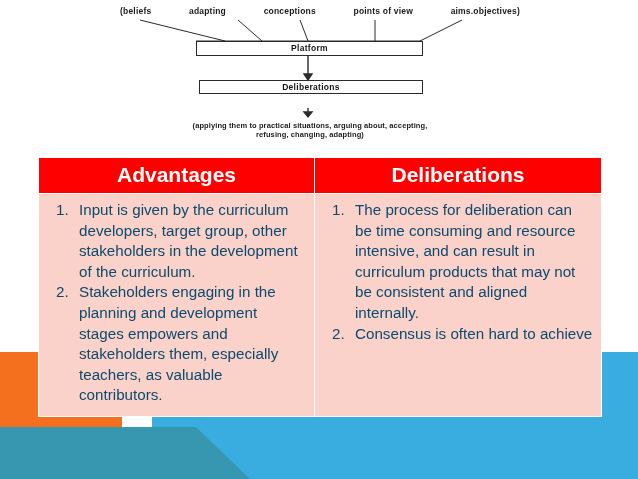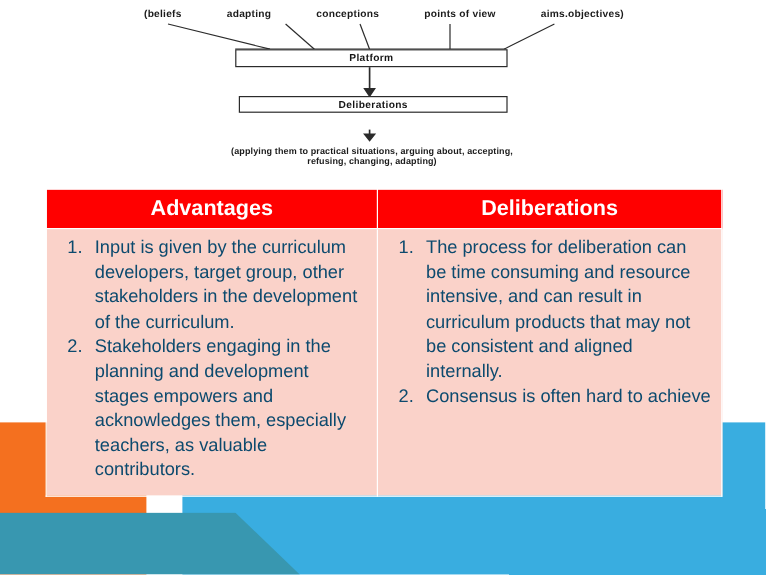--- a/index.html
+++ b/index.html
@@ -96,21 +96,21 @@
     position: absolute;
     left: 38px;
     top: 157px;
     width: 561px;
     border-collapse: collapse;
     table-layout: fixed;
   }
   .tbl th {
     background: #FF0000;
     color: #ffffff;
-    font-size: 18px;
+    font-size: 21px;
     font-weight: bold;
     text-align: center;
     padding: 5px 0 6px 0;
     border: 1px solid #ffffff;
   }
   .tbl td {
     background: #FAD2C9;
     border: 1px solid #ffffff;
     vertical-align: top;
     padding: 6px 8px 10px 8px;
@@ -175,21 +175,21 @@
       <tr>
         <th style="width:275px">Advantages</th>
         <th style="width:286px">Deliberations</th>
       </tr>
     </thead>
     <tbody>
       <tr>
         <td>
           <ol>
             <li>Input is given by the curriculum developers, target group, other stakeholders in the development of the curriculum.</li>
-            <li>Stakeholders engaging in the planning and development stages  empowers and acknowledges them, especially teachers, as valuable contributors.</li>
+            <li>Stakeholders engaging in the planning and development stages  empowers and stakeholders them, especially teachers, as valuable contributors.</li>
           </ol>
         </td>
         <td>
           <ol>
             <li>The process for deliberation can be time consuming and resource intensive, and can result in curriculum products that may not be consistent and aligned internally.</li>
             <li>Consensus is often hard to achieve</li>
           </ol>
         </td>
       </tr>
     </tbody>

